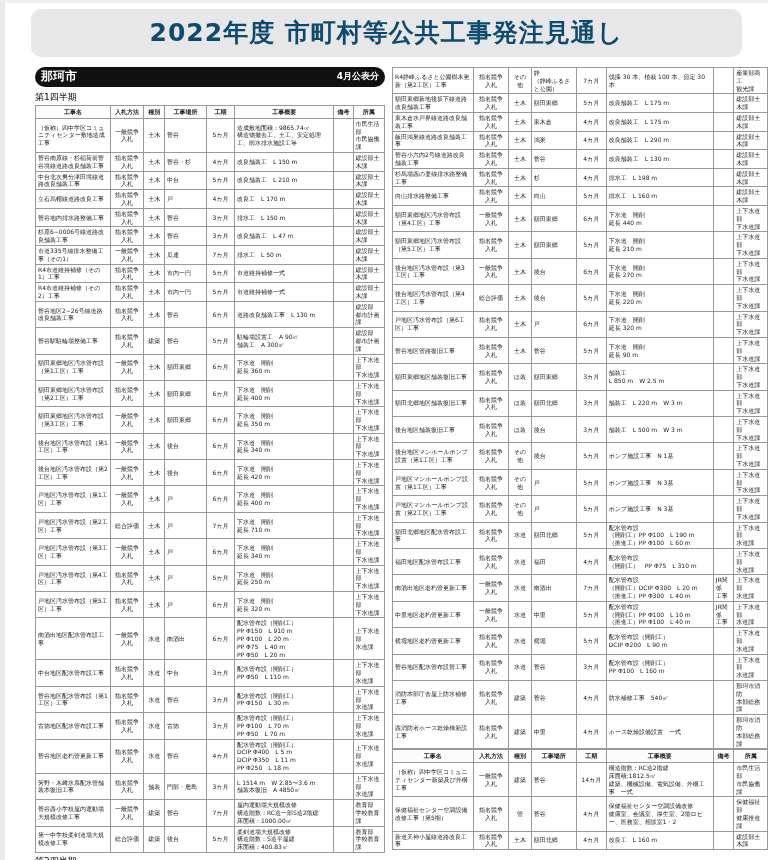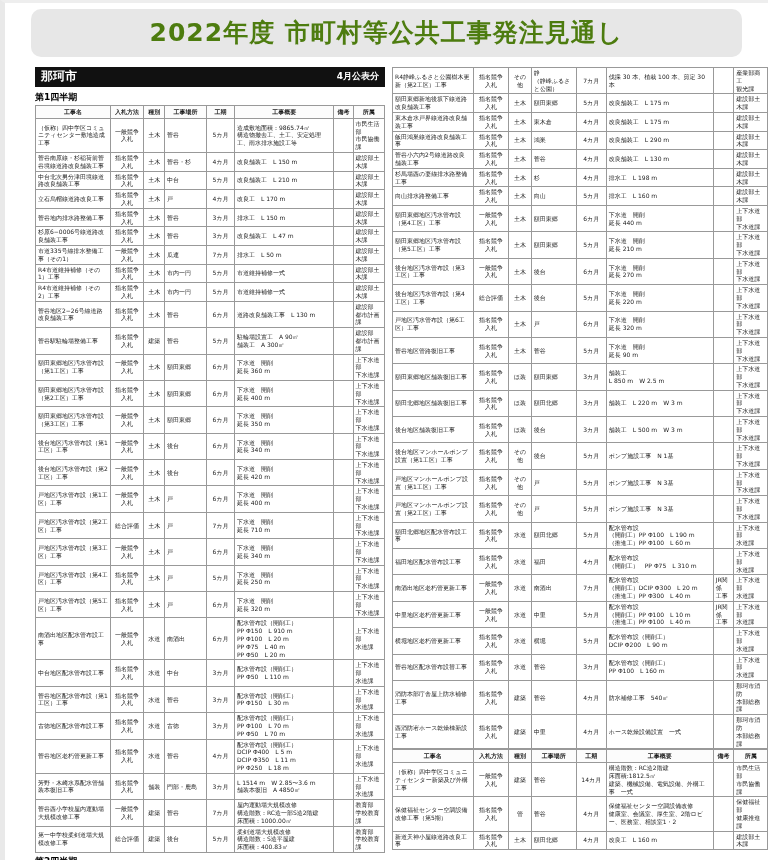--- a/index.html
+++ b/index.html
@@ -19,44 +19,45 @@
     background:#e7e7e7;
     border-radius:10px;
     text-align:center;
     padding:7px 0 8px 0;
   }
   .title-banner h1{
     margin:0;
     font-size:25px;
     font-weight:bold;
     letter-spacing:1px;
-    color:#4d7c0f;
+    color:#0c4a6e;
   }
   .cols{
     display:flex;
     align-items:flex-start;
     padding:0 2px 0 30px;
     gap:7px;
   }
   .col-left{width:350px;flex:0 0 350px;}
   .col-right{width:376px;flex:0 0 376px;}
   .city-bar{
     background:#111;
     color:#fff;
     display:flex;
     justify-content:space-between;
     align-items:center;
     padding:1px 6px 2px 6px;
     margin-bottom:4px;
+    border-radius:10px;
   }
   .city-name{font-size:12px;font-weight:bold;}
   .city-note{font-size:9px;font-weight:bold;text-align:center;}
   .section-label{
     font-size:9px;
-    font-weight:bold;
+    font-weight:normal;
     margin:3px 0 1px 0;
     color:#000;
   }
   table.wlist{
     width:100%;
     border-collapse:collapse;
     table-layout:fixed;
     font-size:6px;
     line-height:1.3;
   }

